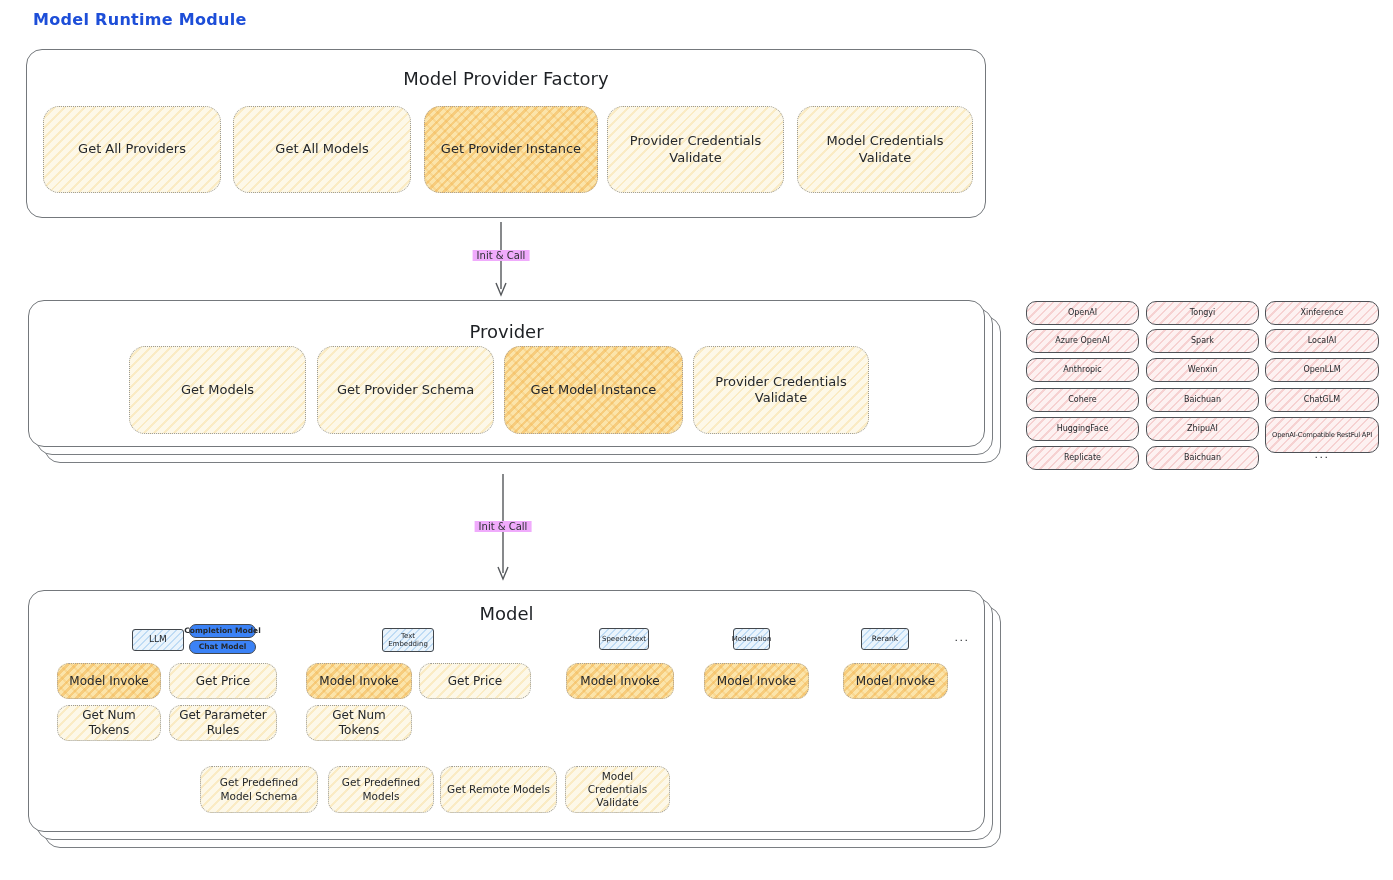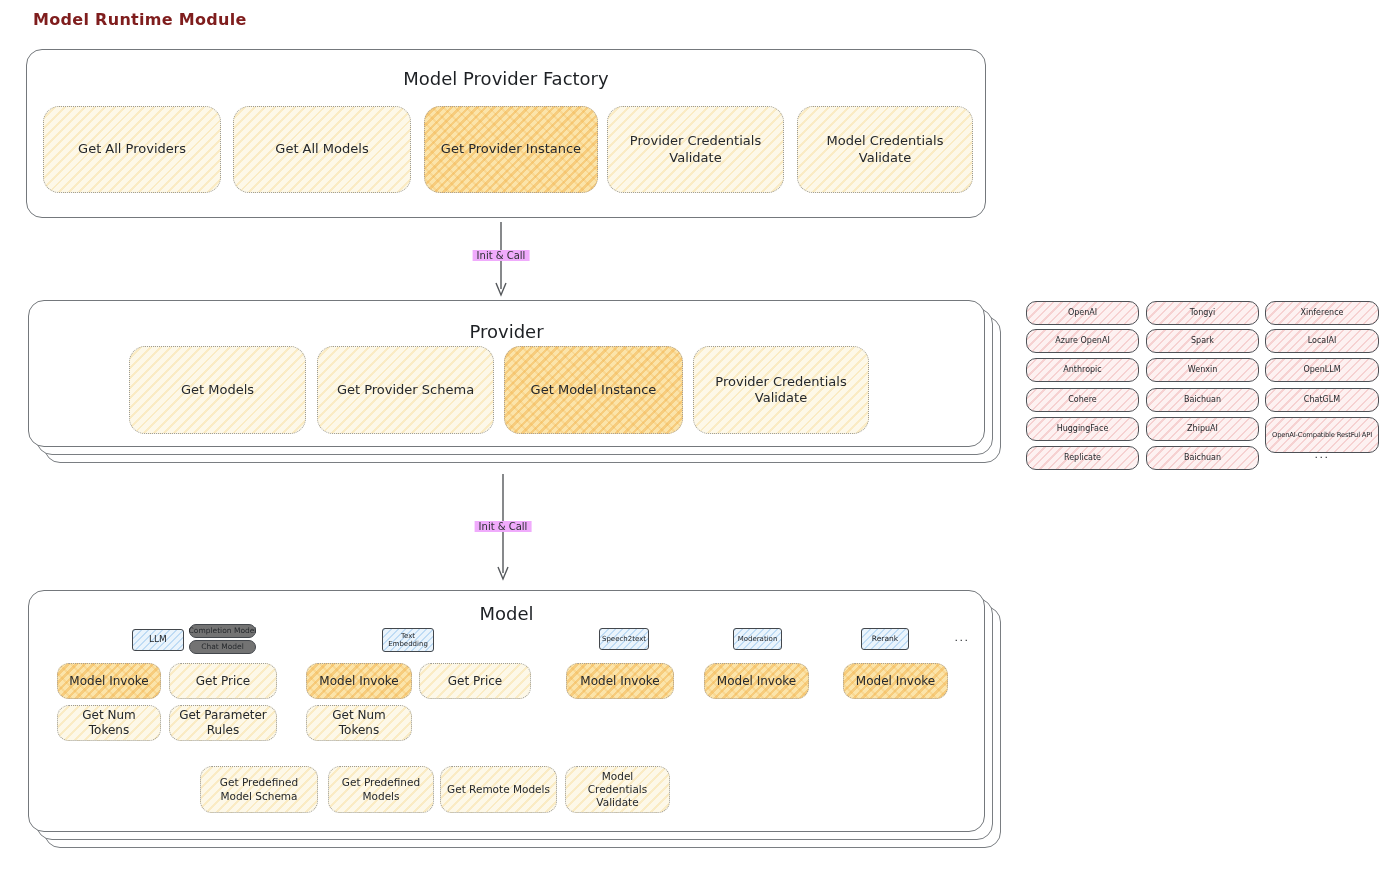--- a/index.html
+++ b/index.html
@@ -1,21 +1,21 @@
 <!DOCTYPE html>
 <html><head>
 <meta charset="utf-8">
 <style>
   html,body{margin:0;padding:0;background:#fff;}
   .canvas{
     position:relative;width:1393px;height:880px;background:#ffffff;
     font-family:"DejaVu Sans","Liberation Sans",sans-serif;color:#25282c;overflow:hidden;
   }
   .page-title{
-    position:absolute;left:33px;top:10px;font-size:16px;font-weight:600;color:#7f1d1d;
+    position:absolute;left:33px;top:10px;font-size:16px;font-weight:600;color:#1d4ed8;
     letter-spacing:0.3px;
   }
   
   .container{
     position:absolute;background:#ffffff;border:1.6px solid #74787c;border-radius:16px;
     box-sizing:border-box;z-index:2;
   }
   .stackcard{
     position:absolute;background:#ffffff;border:1.4px solid #7a7e82;border-radius:16px;
     box-sizing:border-box;z-index:1;
@@ -51,22 +51,23 @@
   }
   .pink.xs{font-size:6.8px;letter-spacing:-0.2px;}
   
   .tag{
     border:1.3px solid #43474c;border-radius:3px;font-size:7px;
     background-color:#eaf4fc;
     background-image:repeating-linear-gradient(135deg,rgba(132,186,234,0.42) 0 1.5px,transparent 1.5px 5px);
   }
   .tag.llm{font-size:9px;}
   .wtag{
-    border:1.2px solid #43474c;border-radius:7px;font-size:7.5px;background:#737373;
+    border:1.2px solid #43474c;border-radius:7px;font-size:7.5px;background:#3b82f6;
     white-space:nowrap;
+    font-weight:bold;
   }
   .dots{position:absolute;font-size:11px;color:#2a2d31;letter-spacing:1.5px;text-align:center;}
   
   .arrow{position:absolute;z-index:3;}
   .arrow line,.arrow polyline{stroke:#54575b;stroke-width:1.4;fill:none;}
   .arrow-label{
     position:absolute;transform:translateX(-50%);background:#f0abfc;font-size:10px;
     padding:0 4px;color:#2a2d31;z-index:4;white-space:nowrap;
   }
 </style>
@@ -130,21 +131,21 @@
   <div class="stackcard" style="left:44px;top:606px;width:957px;height:242px;"></div>
   <div class="stackcard" style="left:36px;top:598px;width:957px;height:242px;"></div>
   <div class="container" style="left:28px;top:590px;width:957px;height:242px;">
     <div class="sec-title" style="top:12px;">Model</div>
 
     <div class="box tag llm" style="left:103px;top:38px;width:52px;height:22px;">LLM</div>
     <div class="box wtag" style="left:160px;top:33px;width:67px;height:14px;">Completion Model</div>
     <div class="box wtag" style="left:160px;top:49px;width:67px;height:14px;">Chat Model</div>
     <div class="box tag" style="left:353px;top:37px;width:52px;height:24px;line-height:1.15;padding:1px 4px;">Text Embedding</div>
     <div class="box tag" style="left:570px;top:37px;width:50px;height:22px;">Speech2text</div>
-    <div class="box tag" style="left:704px;top:37px;width:49px;height:22px;text-align:center;">Moderation</div>
+    <div class="box tag" style="left:704px;top:37px;width:37px;height:22px;text-align:center;">Moderation</div>
     <div class="box tag" style="left:832px;top:37px;width:48px;height:22px;font-size:7.5px;">Rerank</div>
     <div class="dots" style="left:921px;top:40px;width:24px;">...</div>
 
     <div class="box ybox hl fn" style="left:28px;top:72px;width:104px;height:36px;">Model Invoke</div>
     <div class="box ybox fn" style="left:140px;top:72px;width:108px;height:36px;">Get Price</div>
     <div class="box ybox hl fn" style="left:277px;top:72px;width:106px;height:36px;">Model Invoke</div>
     <div class="box ybox fn" style="left:390px;top:72px;width:112px;height:36px;">Get Price</div>
     <div class="box ybox hl fn" style="left:537px;top:72px;width:108px;height:36px;">Model Invoke</div>
     <div class="box ybox hl fn" style="left:675px;top:72px;width:105px;height:36px;">Model Invoke</div>
     <div class="box ybox hl fn" style="left:814px;top:72px;width:105px;height:36px;">Model Invoke</div>

